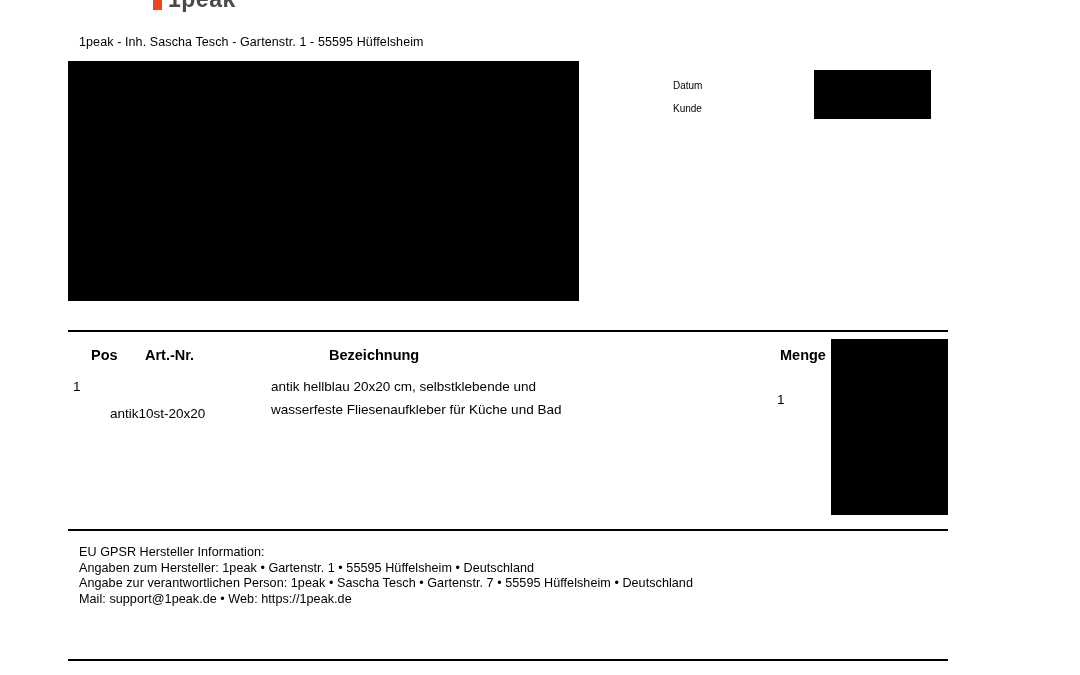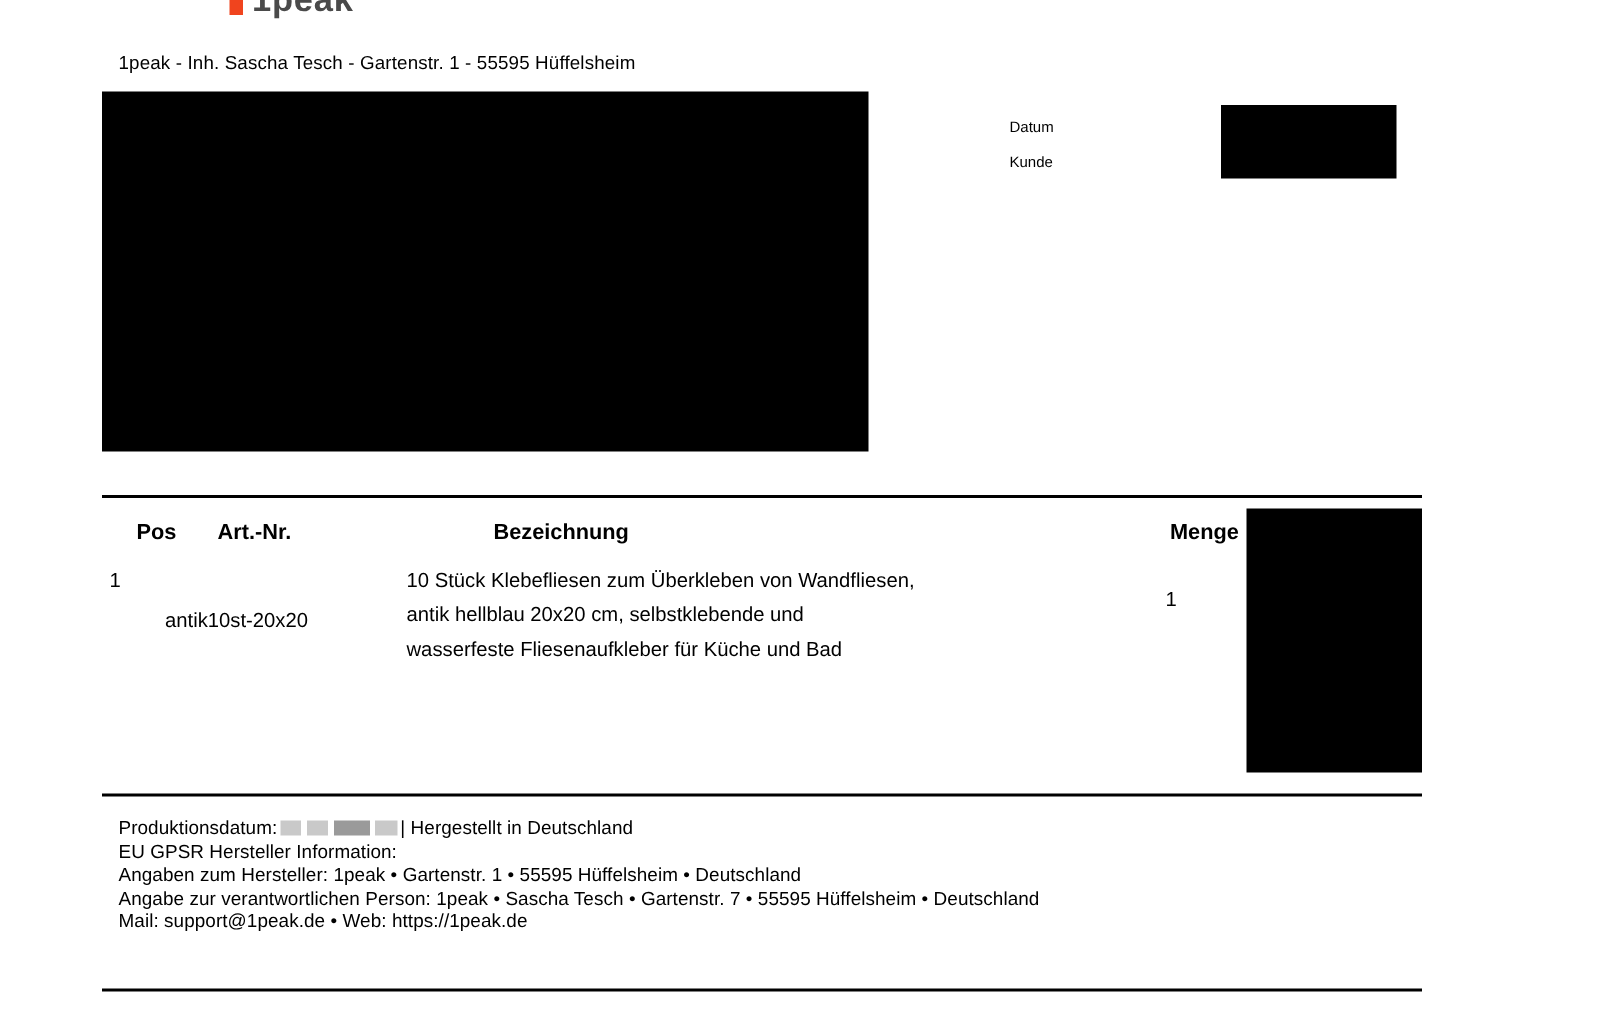--- a/index.html
+++ b/index.html
@@ -175,34 +175,30 @@
   <div class="rule rule-top"></div>
 
   <div class="th th-pos">Pos</div>
   <div class="th th-art">Art.-Nr.</div>
   <div class="th th-bez">Bezeichnung</div>
   <div class="th th-menge">Menge</div>
 
   <div class="cell cell-pos">1</div>
   <div class="cell cell-art">antik10st-20x20</div>
   <div class="cell cell-bez">
-    <div>10 Stück Klebefliesen zum Überkleben von Wandfliesen,</div>
     <div>antik hellblau 20x20 cm, selbstklebende und</div>
     <div>wasserfeste Fliesenaufkleber für Küche und Bad</div>
   </div>
   <div class="cell cell-menge">1</div>
 
   <div class="row-redaction"></div>
 
   <div class="rule rule-mid"></div>
 
   <div class="footer">
-    <div>
-      <span>Produktionsdatum:</span><span class="date-redaction"></span><span>| Hergestellt in Deutschland</span>
-    </div>
     <div>EU GPSR Hersteller Information:</div>
     <div>Angaben zum Hersteller: 1peak • Gartenstr. 1 • 55595 Hüffelsheim • Deutschland</div>
     <div>Angabe zur verantwortlichen Person: 1peak • Sascha Tesch • Gartenstr. 7 • 55595 Hüffelsheim • Deutschland</div>
     <div>Mail: support@1peak.de • Web: https://1peak.de</div>
   </div>
 
   <div class="rule rule-bottom"></div>
 
 </div>
 

